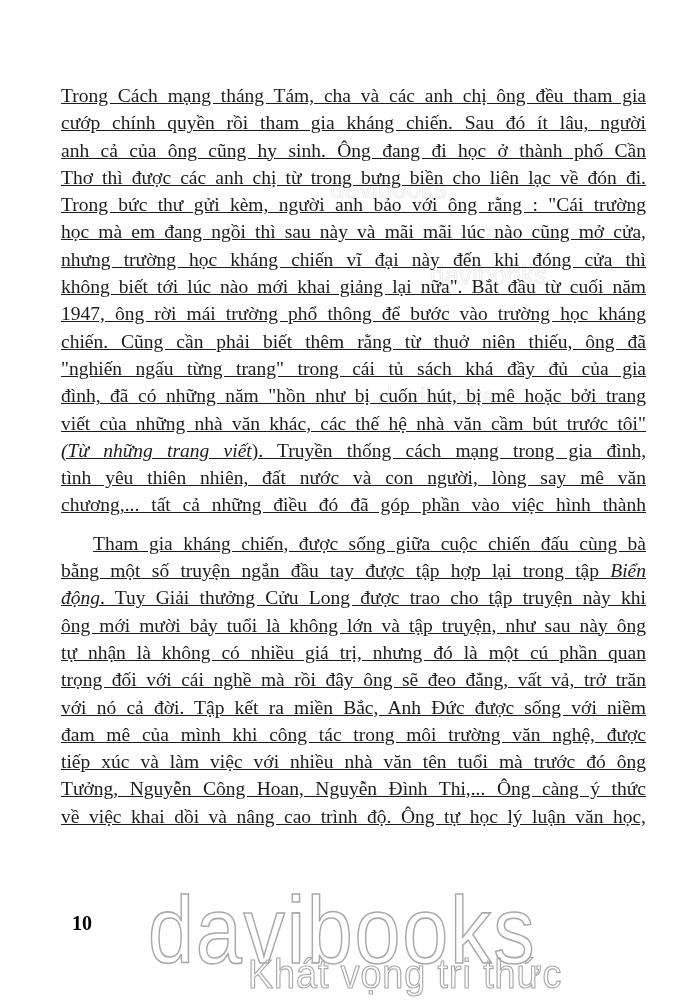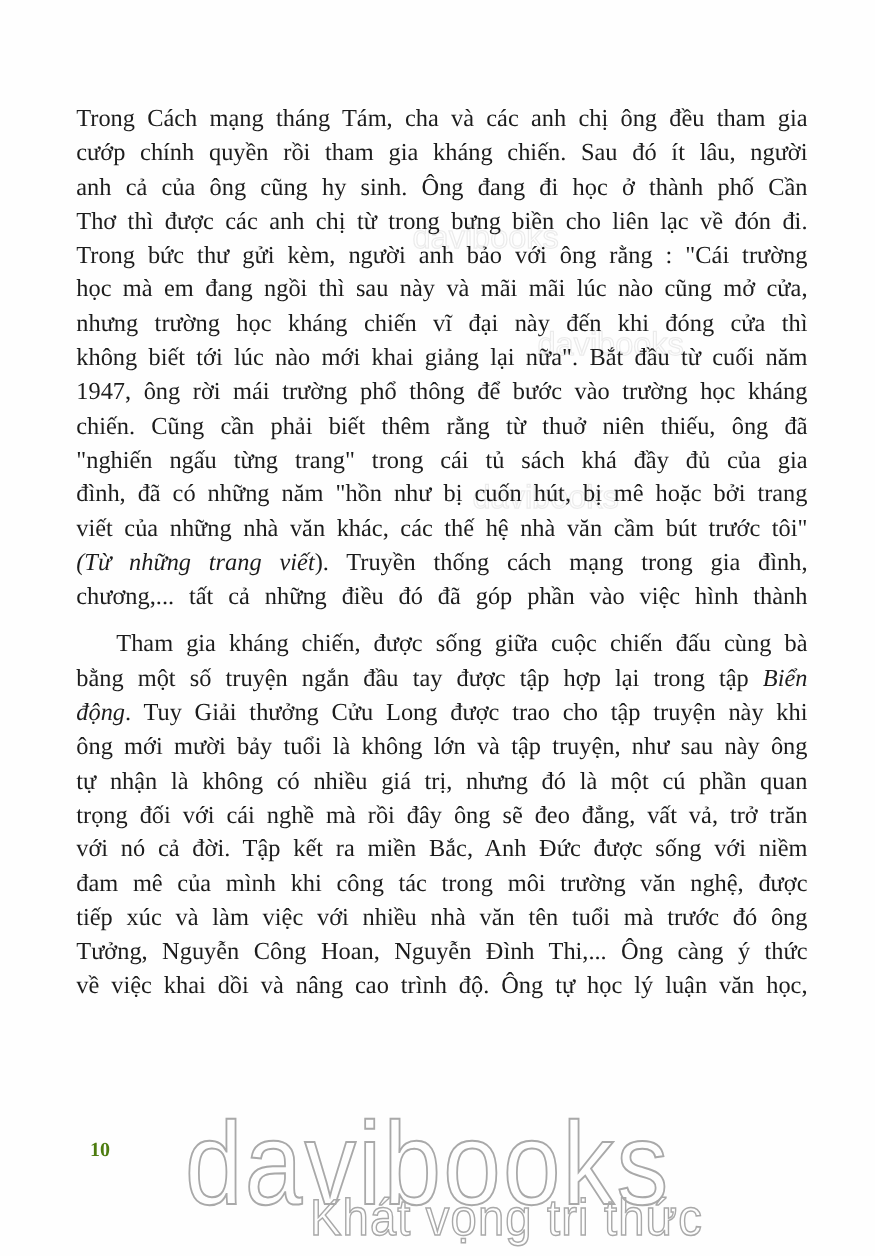--- a/index.html
+++ b/index.html
@@ -25,31 +25,31 @@
   .para { margin: 0; }
   .para + .para { margin-top: 11px; }
   .line {
     height: 27.3px;
     line-height: 27.3px;
     text-align: justify;
     text-align-last: justify;
     overflow: hidden;
     white-space: nowrap;
   }
-  .line.fill { white-space: normal; }
+  .line.fill { white-space: normal; text-decoration: underline; }
   .line.short { text-align-last: left; }
   .line.indent span:first-child { padding-left: 32px; }
   .it { font-style: italic; }
 
   .page-number {
     position: absolute;
     left: 72px; top: 912px;
-    font-size: 16px;
+    font-size: 20px;
     font-weight: 700;
-    color: #4d7c0f;
+    color: #000000;
     z-index: 4;
   }
 
   .wm {
     font-family: "Liberation Sans", "DejaVu Sans", sans-serif;
     color: transparent;
     -webkit-text-stroke: 1.6px #a9a9a9;
     position: absolute;
     line-height: 1;
     white-space: nowrap;
@@ -98,20 +98,21 @@
         <div class="line fill"><span>Trong bức thư gửi kèm, người anh bảo với ông rằng : "Cái trường</span></div>
         <div class="line fill"><span>học mà em đang ngồi thì sau này và mãi mãi lúc nào cũng mở cửa,</span></div>
         <div class="line fill"><span>nhưng trường học kháng chiến vĩ đại này đến khi đóng cửa thì</span></div>
         <div class="line fill"><span>không biết tới lúc nào mới khai giảng lại nữa". Bắt đầu từ cuối năm</span></div>
         <div class="line fill"><span>1947, ông rời mái trường phổ thông để bước vào trường học kháng</span></div>
         <div class="line fill"><span>chiến. Cũng cần phải biết thêm rằng từ thuở niên thiếu, ông đã</span></div>
         <div class="line fill"><span>"nghiến ngấu từng trang" trong cái tủ sách khá đầy đủ của gia</span></div>
         <div class="line fill"><span>đình, đã có những năm "hồn như bị cuốn hút, bị mê hoặc bởi trang</span></div>
         <div class="line fill"><span>viết của những nhà văn khác, các thế hệ nhà văn cầm bút trước tôi"</span></div>
         <div class="line fill"><span class="it">(Từ những trang viết</span><span>). Truyền thống cách mạng trong gia đình,</span></div>
+        <div class="line fill"><span>tình yêu thiên nhiên, đất nước và con người, lòng say mê văn</span></div>
         <div class="line fill"><span>chương,... tất cả những điều đó đã góp phần vào việc hình thành</span></div>
       </div>
       <div class="para">
         <div class="line fill indent"><span>Tham gia kháng chiến, được sống giữa cuộc chiến đấu cùng bà</span></div>
         <div class="line fill"><span>bằng một số truyện ngắn đầu tay được tập hợp lại trong tập </span><span class="it">Biển</span></div>
         <div class="line fill"><span class="it">động</span><span>. Tuy Giải thưởng Cửu Long được trao cho tập truyện này khi</span></div>
         <div class="line fill"><span>ông mới mười bảy tuổi là không lớn và tập truyện, như sau này ông</span></div>
         <div class="line fill"><span>tự nhận là không có nhiều giá trị, nhưng đó là một cú phần quan</span></div>
         <div class="line fill"><span>trọng đối với cái nghề mà rồi đây ông sẽ đeo đẳng, vất vả, trở trăn</span></div>
         <div class="line fill"><span>với nó cả đời. Tập kết ra miền Bắc, Anh Đức được sống với niềm</span></div>

